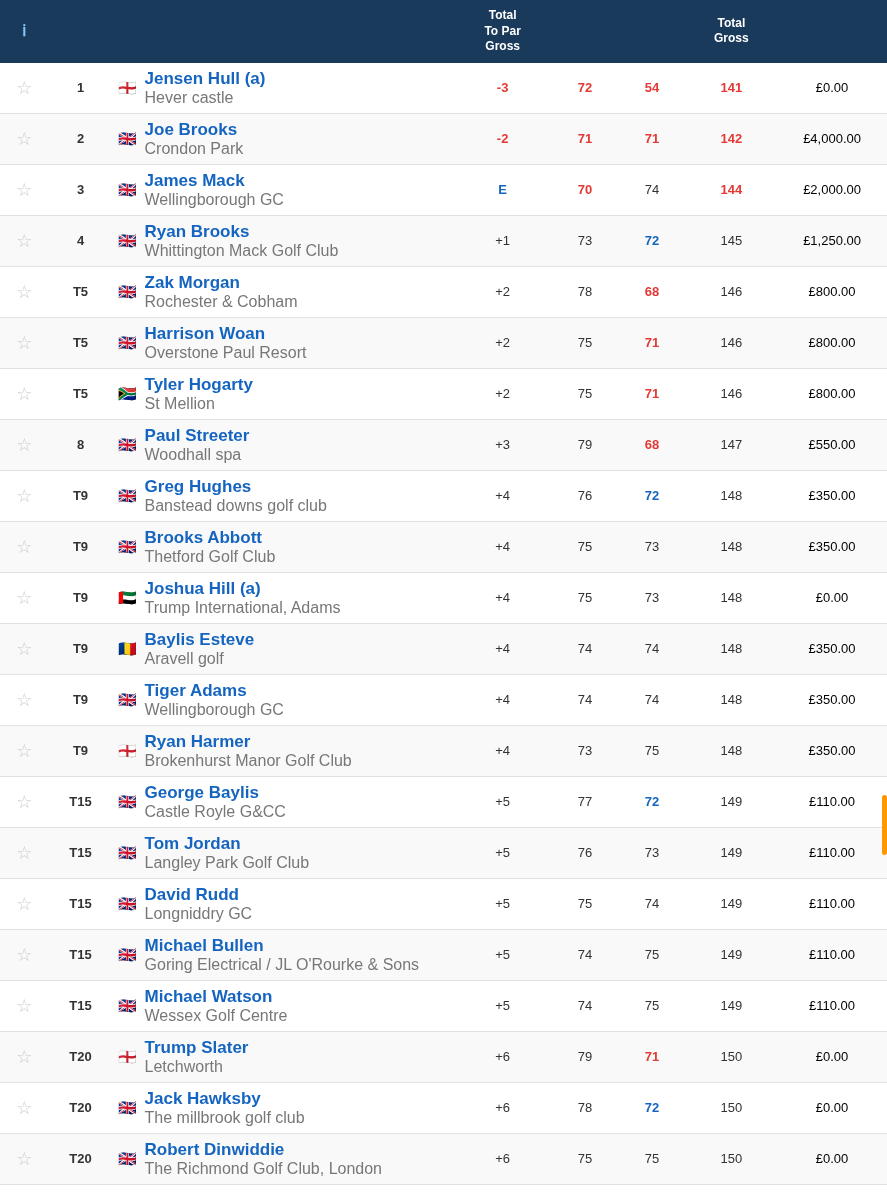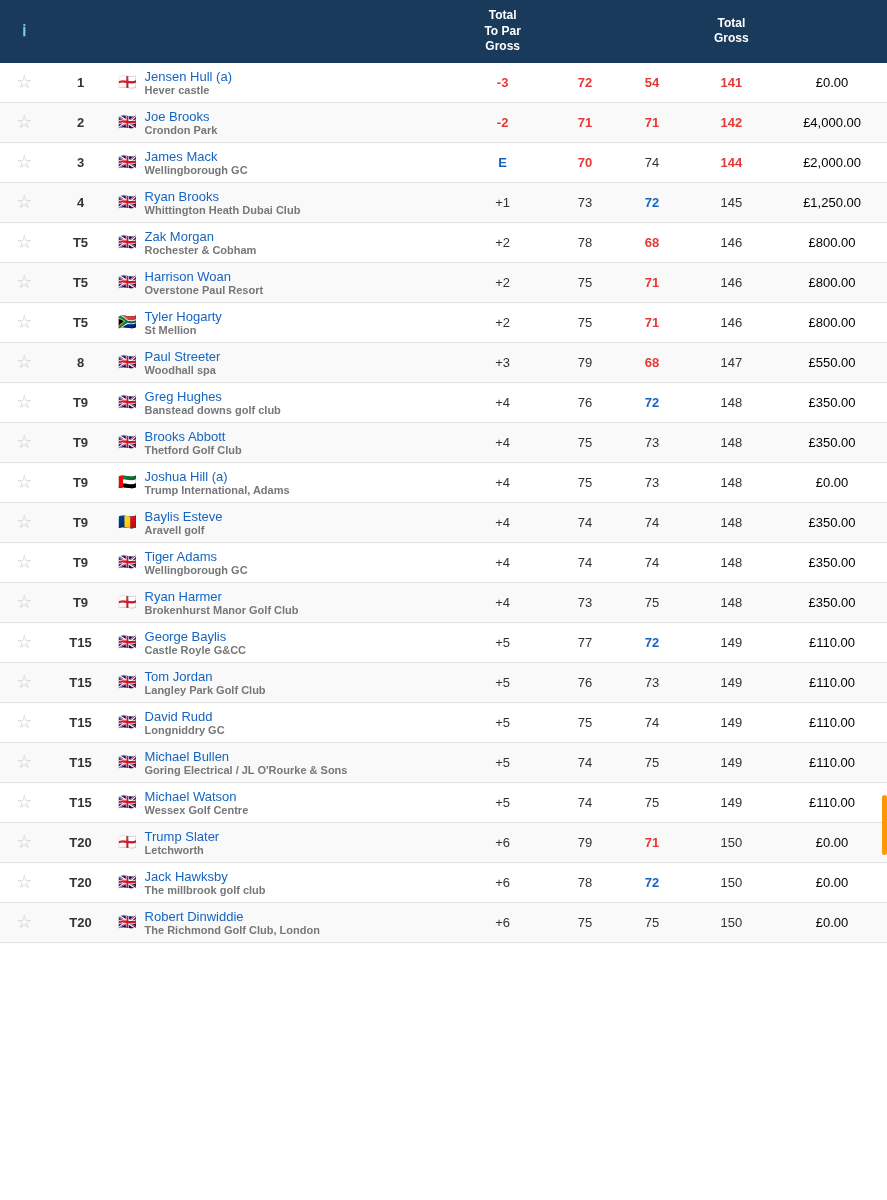--- a/index.html
+++ b/index.html
@@ -73,29 +73,28 @@
       width: 90px;
       margin-top: 36px;
     }
     .star-icon {
       color: #ccc;
       font-size: 18px;
       cursor: pointer;
     }
     .player-name {
       color: #1565c0;
-      font-weight: normal;
-      font-size: 13px;
+      font-weight: bold;
+      font-size: 17px;
       display: block;
     }
     .player-club {
       color: #777;
-      font-size: 11px;
+      font-size: 16px;
       display: block;
-      font-weight: bold;
     }
     .flag {
       display: inline-block;
       margin-right: 4px;
       font-size: 16px;
       vertical-align: middle;
     }
     .player-info {
       display: inline-block;
       vertical-align: middle;
@@ -195,21 +194,21 @@
   </tr>
           <tr>
     <td class="star-col">
       <span class="star-icon">☆</span>
     </td>
     <td class="pos-col">4</td>
     <td class="player-col">
       <span class="flag"><span style="font-size:15px;">🇬🇧</span></span>
       <span class="player-info">
         <span class="player-name">Ryan Brooks</span>
-        <span class="player-club">Whittington Heath Dubai Club</span>
+        <span class="player-club">Whittington Mack Golf Club</span>
       </span>
     </td>
     <td class="score-col score-black">+1</td>
     <td class="r1-col score-black">73</td>
     <td class="r2-col score-blue">72</td>
     <td class="total-gross-col score-black">145</td>
     <td class="purse-col">£1,250.00</td>
   </tr>
           <tr>
     <td class="star-col">

